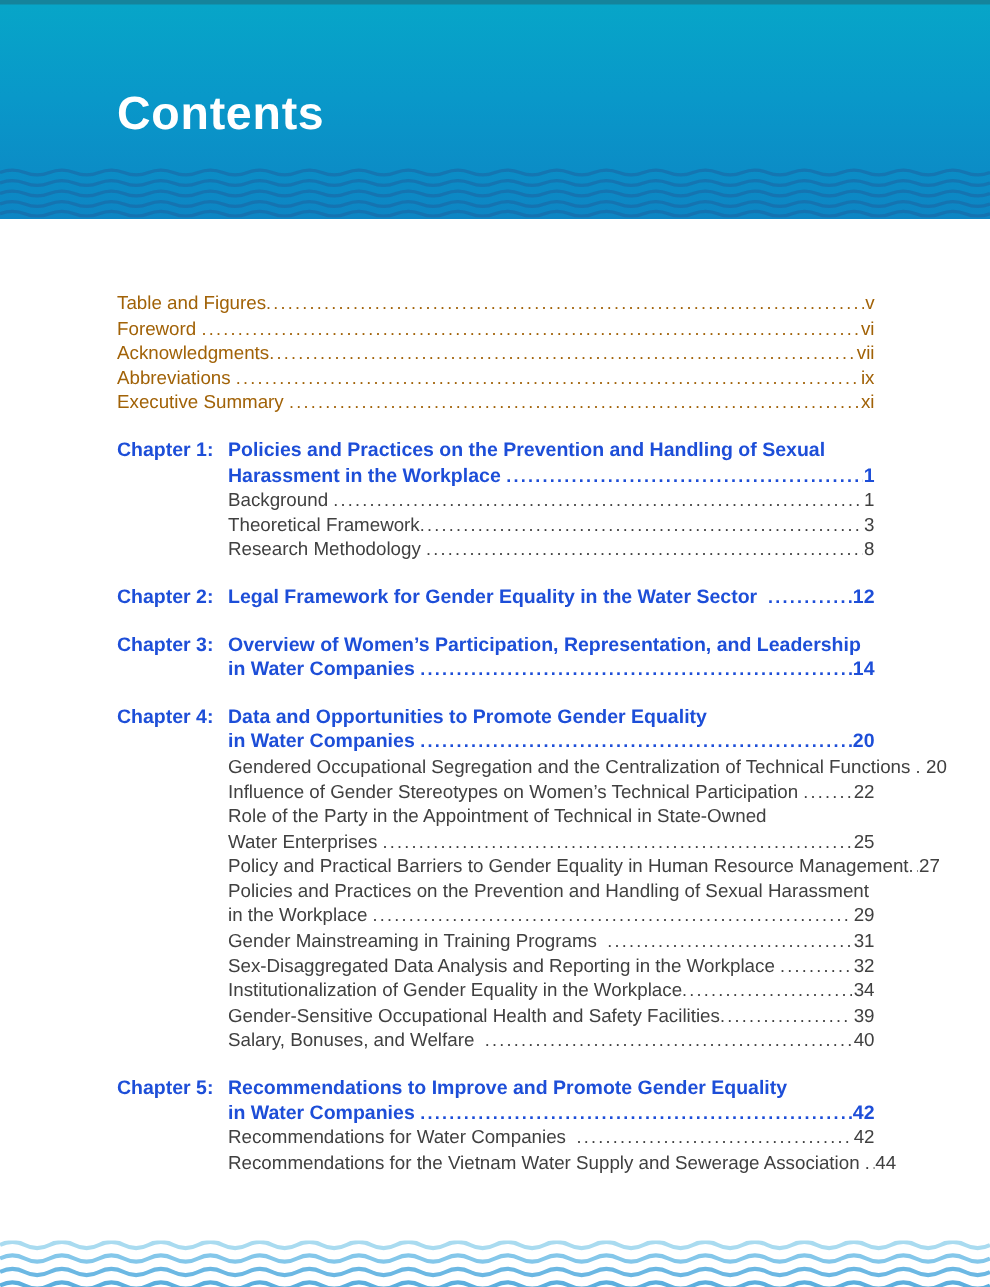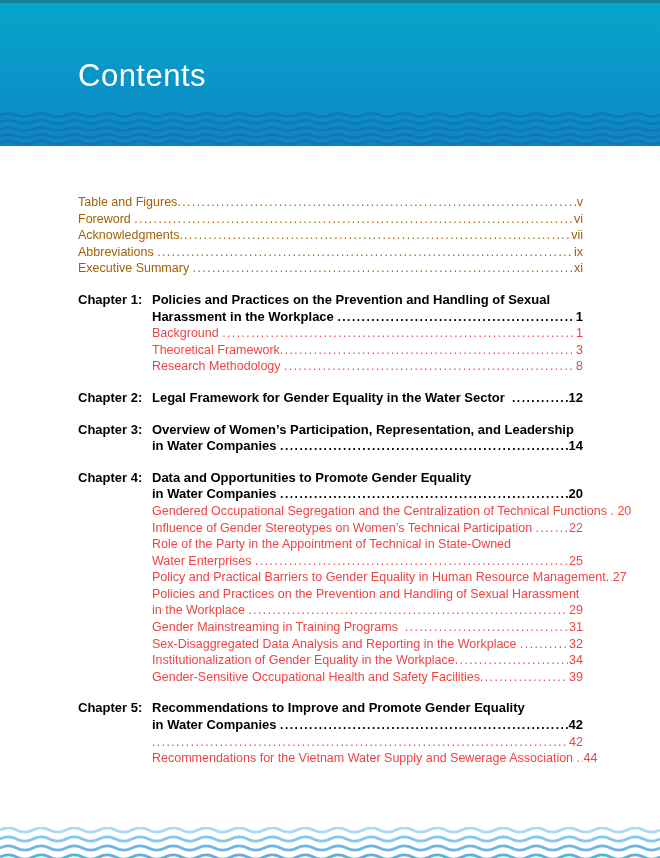--- a/index.html
+++ b/index.html
@@ -17,40 +17,40 @@
   .header {
     position: absolute; top: 0; left: 0; width: 660px; height: 146px;
     background: linear-gradient(180deg, #07a6c8 0%, #0998c9 45%, #0d85c4 100%);
   }
   .header::before {
     content: ""; position: absolute; top: 0; left: 0; right: 0; height: 3px;
     background: #15839b;
   }
   .header h1 {
     position: absolute; left: 78px; top: 58px; margin: 0;
-    font-size: 31px; font-weight: normal; color: #ffffff; letter-spacing: 0.5px;
+    font-size: 31px; font-weight: bold; color: #ffffff; letter-spacing: 0.5px;
   }
   .header-waves { position: absolute; left: 0; bottom: 1px; display: block; }
 
   
   .footer-waves { position: absolute; left: 0; bottom: 0; display: block; }
 
   
   .toc {
     position: absolute; top: 194px; left: 78px; width: 505px;
   }
   .row {
     display: flex; align-items: baseline;
     line-height: 16.6px; font-size: 12.5px;
     white-space: nowrap;
   }
   .row .text { white-space: pre; }
   .row.front { color: #a16207; }
-  .row.chapter { color: #000000; font-weight: bold; font-size: 13px; }
-  .row.sub { color: #ef4444; padding-left: 74px; }
+  .row.chapter { color: #1d4ed8; font-weight: bold; font-size: 13px; }
+  .row.sub { color: #404040; padding-left: 74px; }
   .label { flex: 0 0 74px; }
   .dots {
     flex: 1 1 auto; overflow: hidden; min-width: 6px;
   }
   .dots::after {
     content: "..........................................................................................................................................................";
     letter-spacing: 1.5px; font-size: 12px;
   }
   .page-num { padding-left: 1px; }
   .chapter-block { margin-top: 15px; }
@@ -204,33 +204,39 @@
           <div class="row sub">
             <span class="text">Institutionalization of Gender Equality in the Workplace</span>
             <span class="dots"></span>
             <span class="page-num">34</span>
           </div>
           <div class="row sub">
             <span class="text">Gender-Sensitive Occupational Health and Safety Facilities</span>
             <span class="dots"></span>
             <span class="page-num"> 39</span>
           </div>
+          <div class="row sub">
+            <span class="text">Salary, Bonuses, and Welfare  </span>
+            <span class="dots"></span>
+            <span class="page-num">40</span>
+          </div>
         </div>
         <div class="chapter-block">
           <div class="row chapter">
             <span class="label">Chapter 5:</span>
             <span class="text">Recommendations to Improve and Promote Gender Equality</span>
           </div>
           <div class="row chapter">
             <span class="label"></span>
             <span class="text">in Water Companies </span>
             <span class="dots"></span>
             <span class="page-num">42</span>
           </div>
           <div class="row sub">
+            <span class="text">Recommendations for Water Companies  </span>
             <span class="dots"></span>
             <span class="page-num"> 42</span>
           </div>
           <div class="row sub">
             <span class="text">Recommendations for the Vietnam Water Supply and Sewerage Association </span>
             <span class="dots"></span>
             <span class="page-num"> 44</span>
           </div>
         </div>
       </section>

